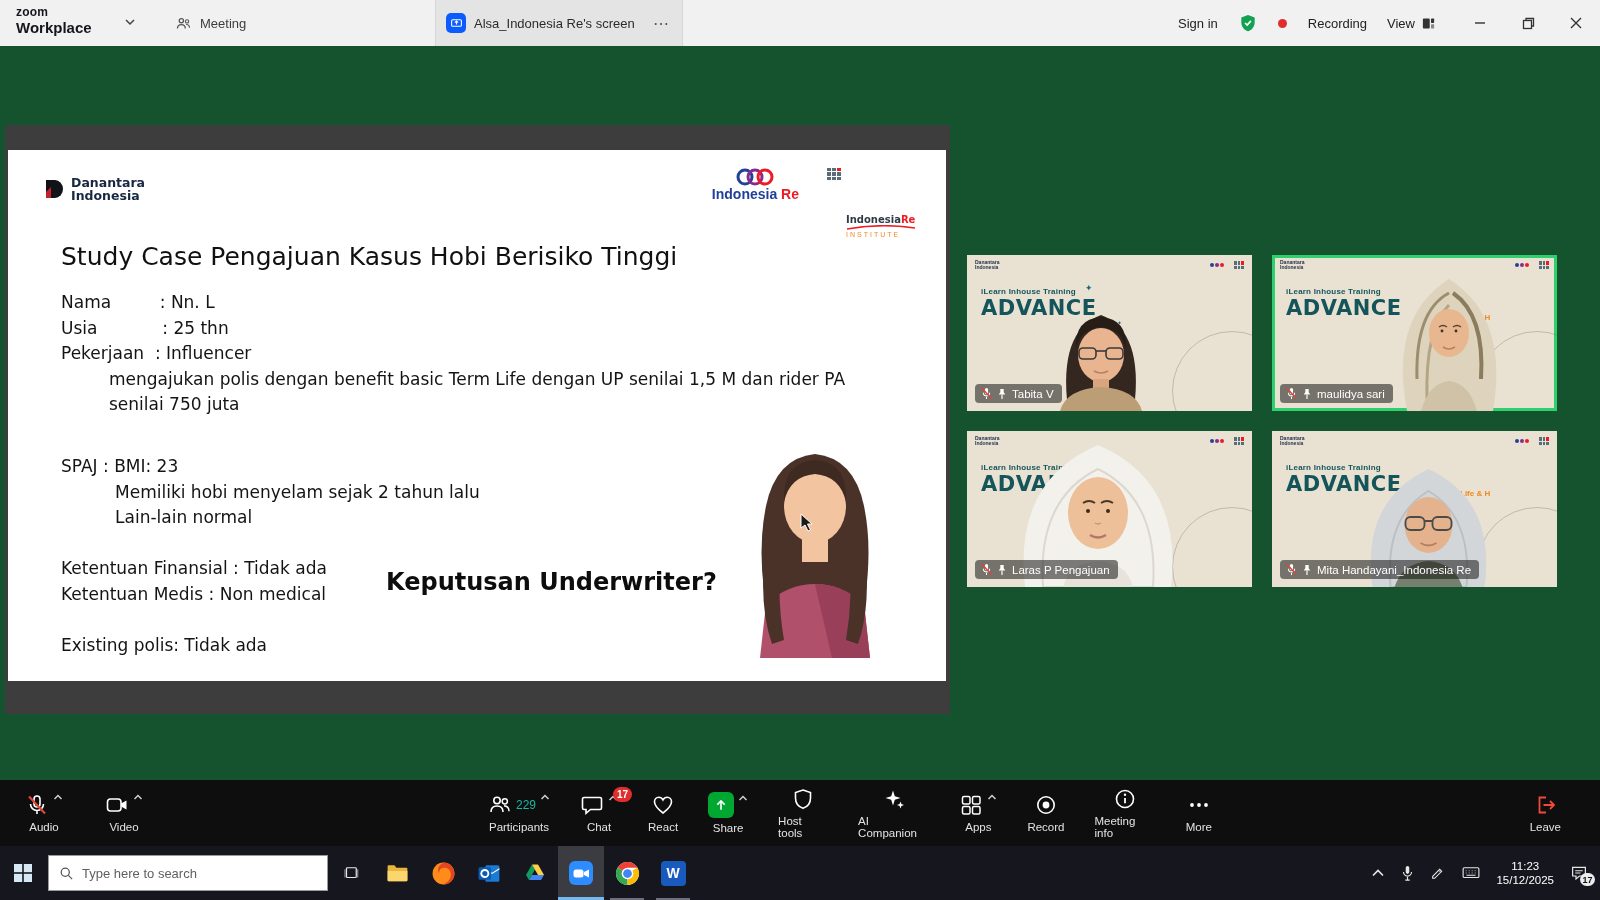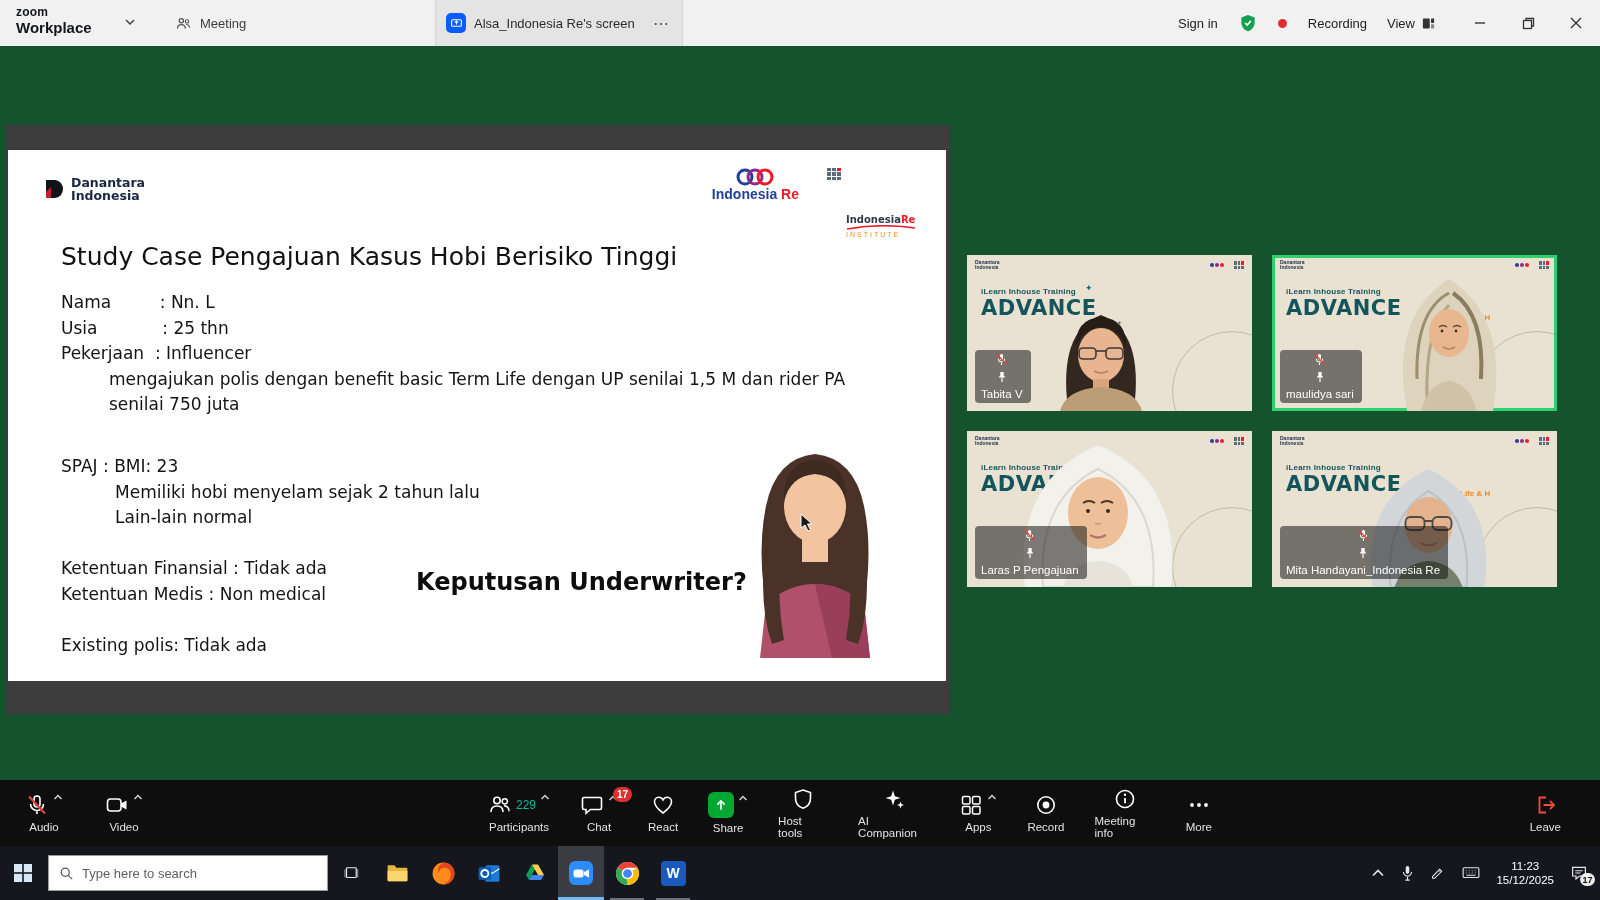--- a/index.html
+++ b/index.html
@@ -42,21 +42,21 @@
   .idre-name b { color:#ed1c24; }
   .inst { display:flex; align-items:flex-start; gap:5px; }
   .inst-name { font-size:10px; font-weight:800; color:#2e3a48; font-family:"DejaVu Sans",sans-serif;margin-top:46px; }
   .inst-name b { color:#ed1c24; }
   .inst-sub { font-size:7px; color:#f08a24; letter-spacing:2px; }
 
   .slide-title { position:absolute; left:34px; top:92px; font-size:25px; font-weight:400; color:#101010; font-family:"DejaVu Sans",sans-serif;margin-left:19px; }
   .slide-body { position:absolute; left:53px; top:140px; width:830px; }
   .slide-line { font-size:17px; line-height:25.5px; min-height:25.5px; color:#141414; white-space:pre-wrap; font-family:"DejaVu Sans",sans-serif; }
   .slide-line.mb { margin-bottom:11px;margin-left:48px; }
-  .slide-question { position:absolute; left:378px; top:418px; font-size:24px; font-weight:800; color:#0d0d0d; font-family:"DejaVu Sans",sans-serif;margin-left:30px; }
+  .slide-question { position:absolute; left:378px; top:418px; font-size:24px; font-weight:800; color:#0d0d0d; font-family:"DejaVu Sans",sans-serif; }
   .avatar-illus { position:absolute; right:52px; bottom:23px; }
   .cursor { position:absolute; left:792px; top:363px; }
 
   
   .videos { position:absolute; left:967px; top:209px; width:590px; height:332px; display:grid; grid-template-columns:1fr 1fr; grid-template-rows:1fr 1fr; gap:20px; }
   .tile { position:relative; background:#e9e2d3; overflow:hidden; }
   .tile.active { outline:3px solid #2ed06e; outline-offset:-3px; }
   .tile-circle { position:absolute; right:-40px; bottom:-40px; width:120px; height:120px; border:1px solid rgba(120,110,90,.35); border-radius:50%; }
   .mini-left { position:absolute; left:8px; top:5px; line-height:5px; }
   .mini-left span { display:block; font-size:5px; font-weight:800; color:#23304a; }
@@ -65,21 +65,21 @@
   .mini-dots i { width:4px; height:4px; border-radius:50%; display:block; }
   .mini-grid { width:10px; height:8px; display:grid; grid-template-columns:repeat(3,1fr); gap:1px; }
   .mini-grid i { background:#5a6b7a; display:block; }
   .mini-grid i.red { background:#ed1c24; }
   .tile-brand { position:absolute; left:14px; top:32px; color:#14555c; }
   .tb-l1 { font-size:8px; font-weight:700; letter-spacing:.2px; }
   .tb-l2 { font-size:21px; font-weight:800; letter-spacing:.5px; font-family:"DejaVu Sans",sans-serif; white-space:nowrap; }
   .tb-l3 { font-size:8px; font-weight:800; color:#f08a24; margin-left:4px; vertical-align:4px; white-space:nowrap; }
   .sparkle { position:absolute; color:#1d6d74; font-size:9px; }
   .person { position:absolute; bottom:0; }
-  .name-tag { position:absolute; left:8px; bottom:8px; background:rgba(22,22,22,.55); border-radius:4px; padding:3px 8px 3px 6px; display:flex; align-items:center; gap:5px; color:#fff; font-size:11.5px; z-index:5; max-width:92%; white-space:nowrap;flex-direction:column; }
+  .name-tag { position:absolute; left:8px; bottom:8px; background:rgba(22,22,22,.55); border-radius:4px; padding:3px 8px 3px 6px; display:flex; align-items:center; gap:5px; color:#fff; font-size:11.5px; z-index:5; max-width:92%; white-space:nowrap; }
 
   
   .toolbar { position:absolute; left:0; top:780px; width:1600px; height:66px; background:#0e0e0e; }
   .left-tools { position:absolute; left:12px; top:0; height:66px; display:flex; gap:16px; }
   .center-tools { position:absolute; left:850px; top:0; height:66px; transform:translateX(-50%); display:flex; gap:4px; }
   .leave-tool { position:absolute; right:26px; top:0; height:66px; display:flex; }
   .titem { display:flex; flex-direction:column; align-items:center; justify-content:center; gap:4px; color:#e3e3e3; font-size:11.5px; padding:0 13px; cursor:pointer; position:relative; }
   .icon-row { display:flex; align-items:flex-start; gap:4px; position:relative; }
   .pcount { color:#14b8a6; font-size:12px; margin-top:5px; }
   .badge { position:absolute; top:-6px; right:-14px; background:#e02d2d; color:#fff; border-radius:9px; min-width:18px; height:15px; font-size:10px; font-weight:700; display:flex; align-items:center; justify-content:center; padding:0 4px; }

